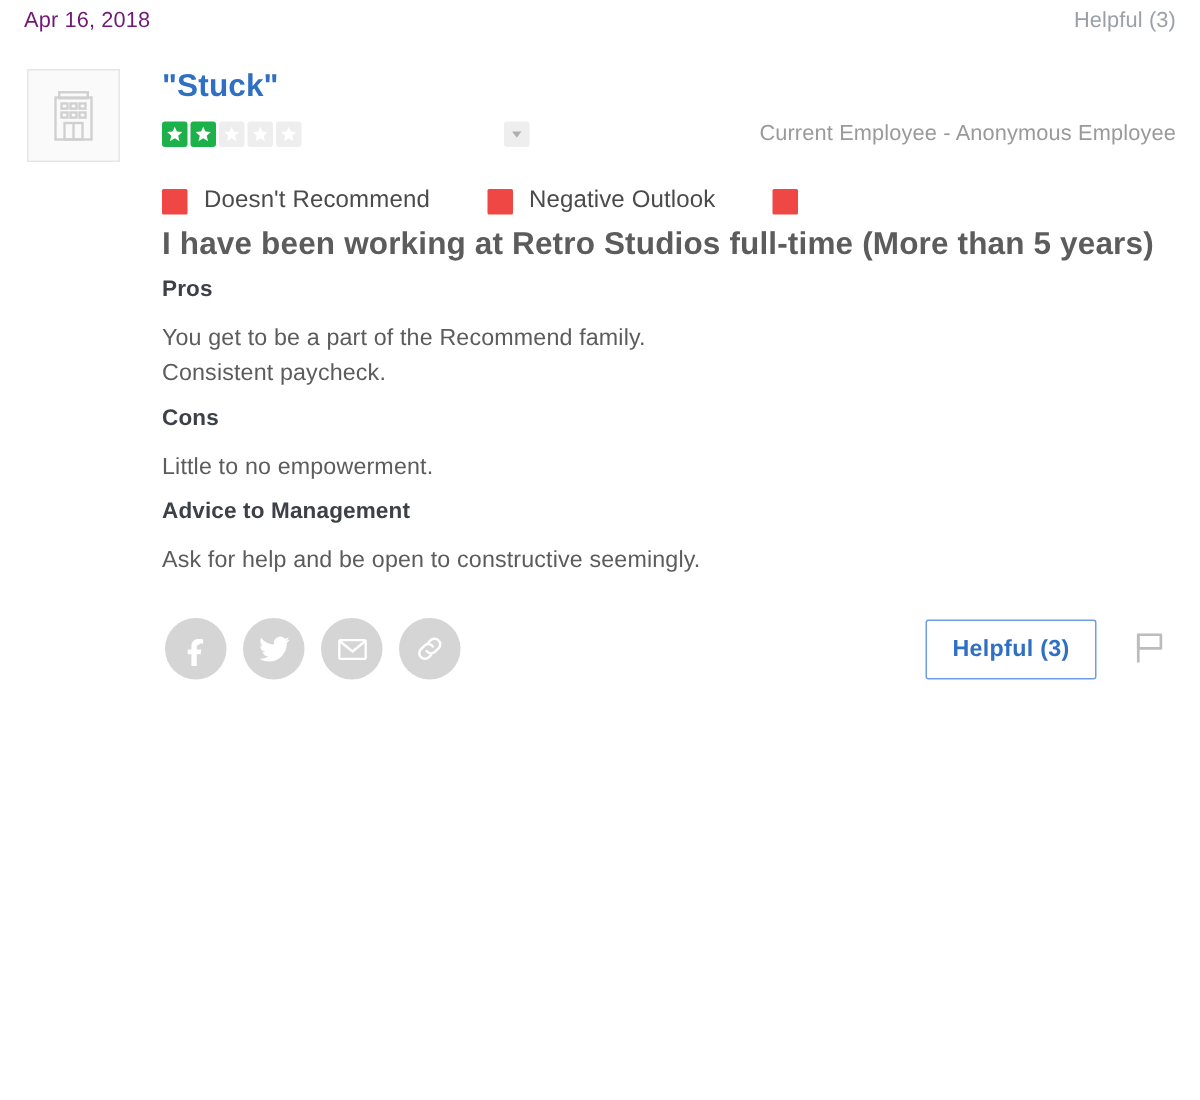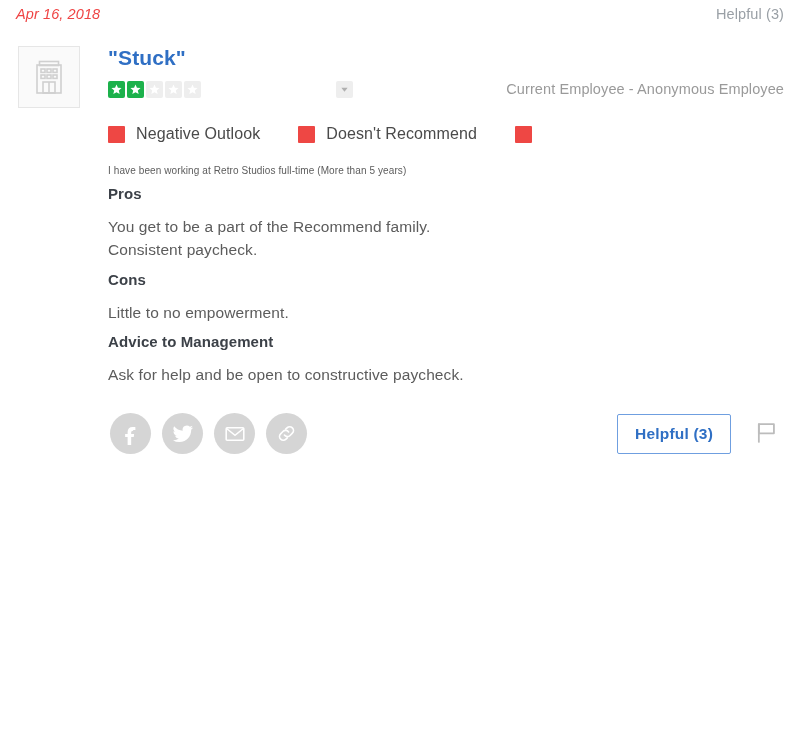--- a/index.html
+++ b/index.html
@@ -22,23 +22,22 @@
   
   .review-header {
     display: flex;
     align-items: flex-start;
     justify-content: space-between;
     padding: 6px 16px 0 16px;
     height: 34px;
   }
   .review-date {
     font-size: 14.5px;
-    color: #ef4444;
-    letter-spacing: .1px;
-    font-style: italic;
+    color: #701a75;
+    letter-spacing: .1px;
   }
   .helpful-count-top {
     font-size: 14.5px;
     color: #9aa0a6;
     letter-spacing: .1px;
   }
 
   
   .review-body {
     display: flex;
@@ -133,24 +132,25 @@
     margin-right: 11px;
   }
   .sentiment-label {
     font-size: 16px;
     color: #4a4a4a;
     letter-spacing: .1px;
   }
 
   
   .employment-statement {
-    font-size: 10px;
+    font-size: 21px;
     color: #5c5c5c;
-    margin-top: 22px;
-    letter-spacing: .1px;
+    margin-top: 8px;
+    letter-spacing: .1px;
+    font-weight: bold;
   }
 
   
   .section { margin-top: 9px; }
   .section-heading {
     font-size: 15px;
     font-weight: bold;
     color: #3c4148;
     margin: 0 0 14px 0;
     letter-spacing: .1px;
@@ -281,47 +281,47 @@
           <svg width="9" height="9" viewBox="0 0 10 10">
               <polygon points="1.5,3 8.5,3 5,7.5" fill="#b0b0b0"></polygon>
             </svg>
         </span>
         <span class="employee-status">Current Employee - Anonymous Employee</span>
       </div>
 
       <div class="sentiment-row">
         <div class="sentiment-item">
           <span class="sentiment-swatch"></span>
+          <span class="sentiment-label">Doesn't Recommend</span>
+        </div>
+        <div class="sentiment-item">
+          <span class="sentiment-swatch"></span>
           <span class="sentiment-label">Negative Outlook</span>
         </div>
         <div class="sentiment-item">
           <span class="sentiment-swatch"></span>
-          <span class="sentiment-label">Doesn't Recommend</span>
-        </div>
-        <div class="sentiment-item">
-          <span class="sentiment-swatch"></span>
         </div>
       </div>
 
       <div class="employment-statement">I have been working at Retro Studios full-time (More than 5 years)</div>
 
       <div class="section">
         <div class="section-heading">Pros</div>
         <p class="section-para" style="white-space: pre-line;">You get to be a part of the Recommend family.
 Consistent paycheck.</p>
       </div>
 
       <div class="section">
         <div class="section-heading">Cons</div>
         <p class="section-para" style="white-space: pre-line;">Little to no empowerment.</p>
       </div>
 
       <div class="section">
         <div class="section-heading">Advice to Management</div>
-        <p class="section-para" style="white-space: pre-line;">Ask for help and be open to constructive paycheck.</p>
+        <p class="section-para" style="white-space: pre-line;">Ask for help and be open to constructive seemingly.</p>
       </div>
 
     </div>
   </div>
 
   <div class="review-footer">
 
     <div class="social-row">
       <span class="social-icon">
         <svg width="22" height="22" viewBox="0 0 24 24" fill="#ffffff">

